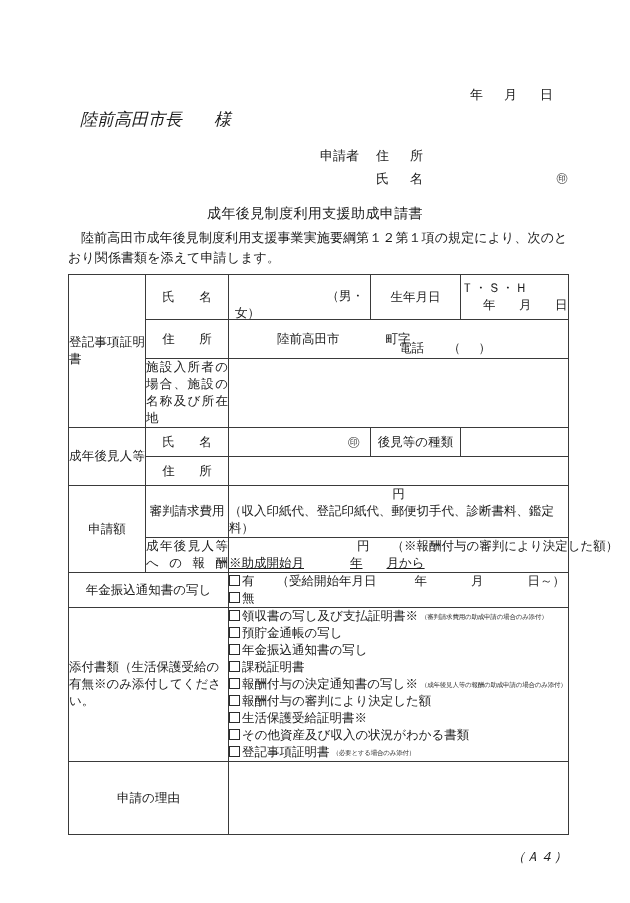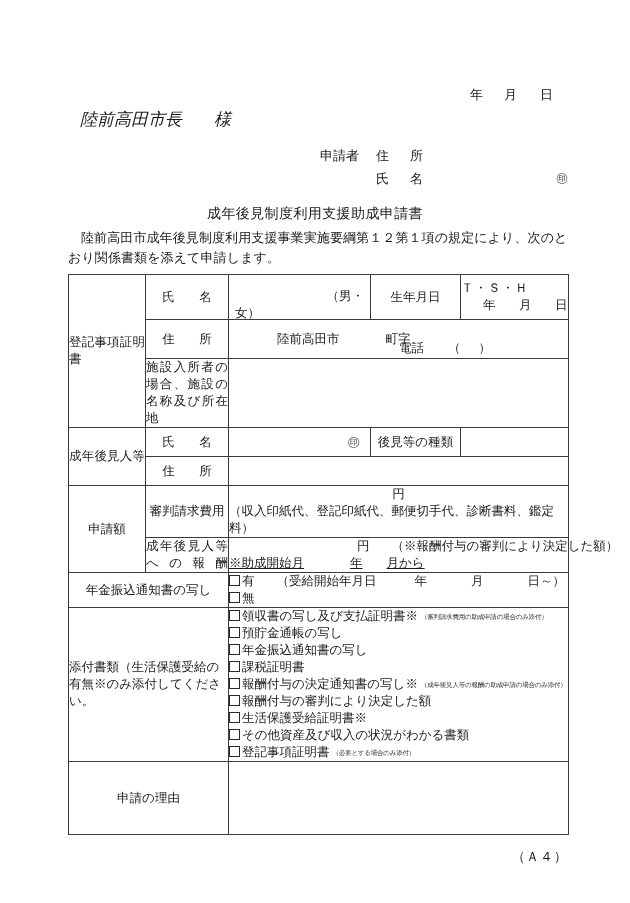--- a/index.html
+++ b/index.html
@@ -230,20 +230,21 @@
 
   .reason-cell { height: 72px; }
 
   
   .paper-size {
     position: absolute;
     left: 512px;
     top: 848px;
     font-size: 13px;
     letter-spacing: 1px;
+    font-style: italic;
   }
 </style>
 </head>
 <body>
 
 <div class="page">
 
 
   <div class="date-line">
     <span class="date-y">年</span><span class="date-m">月</span><span>日</span>

